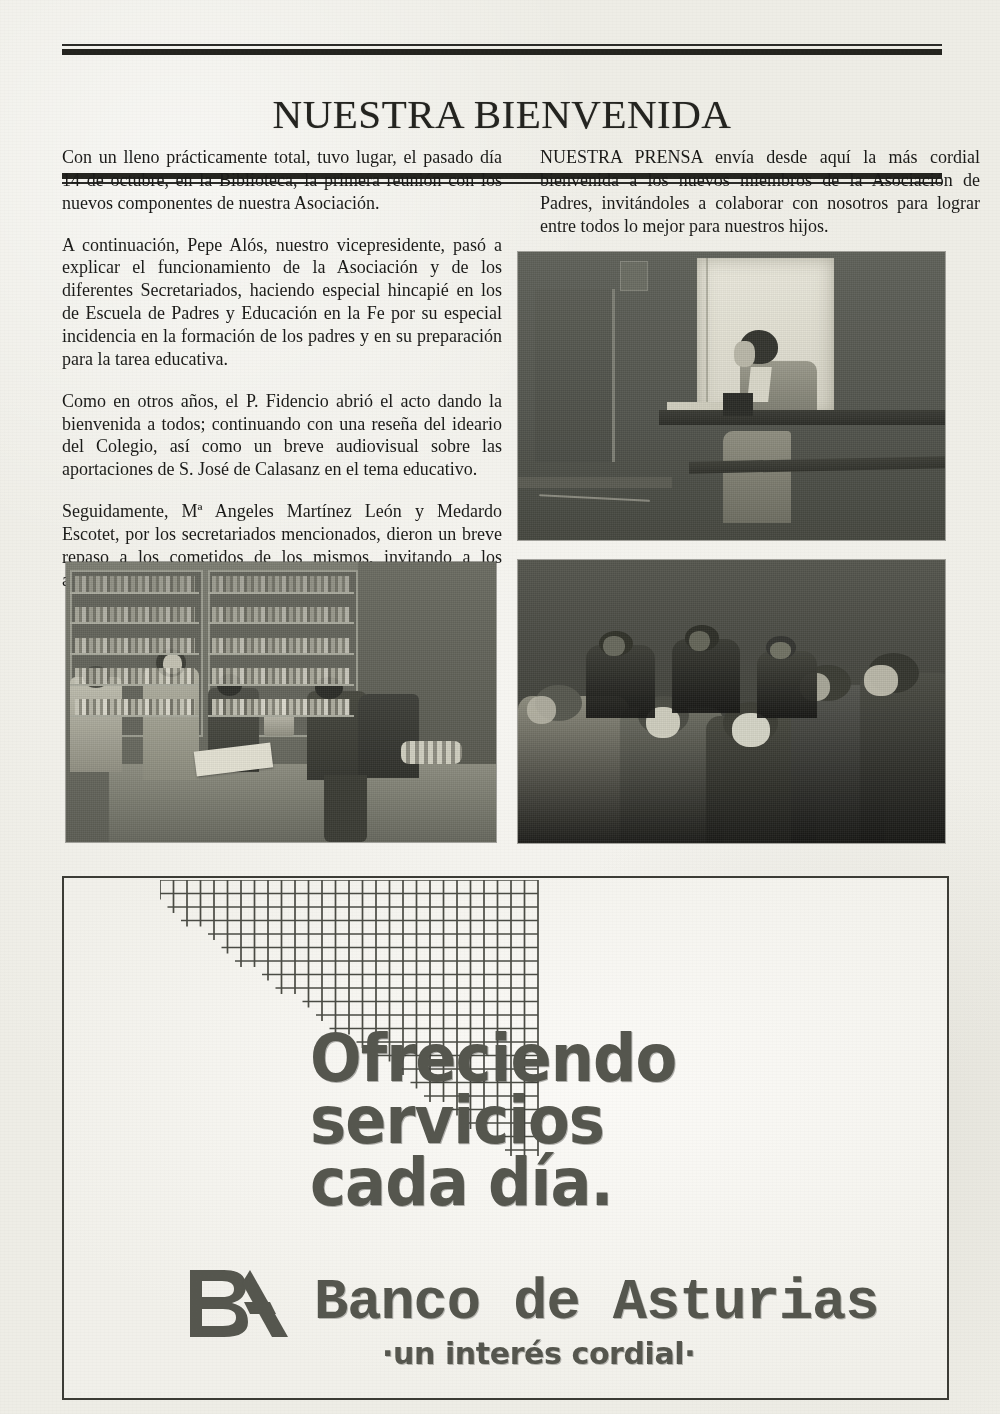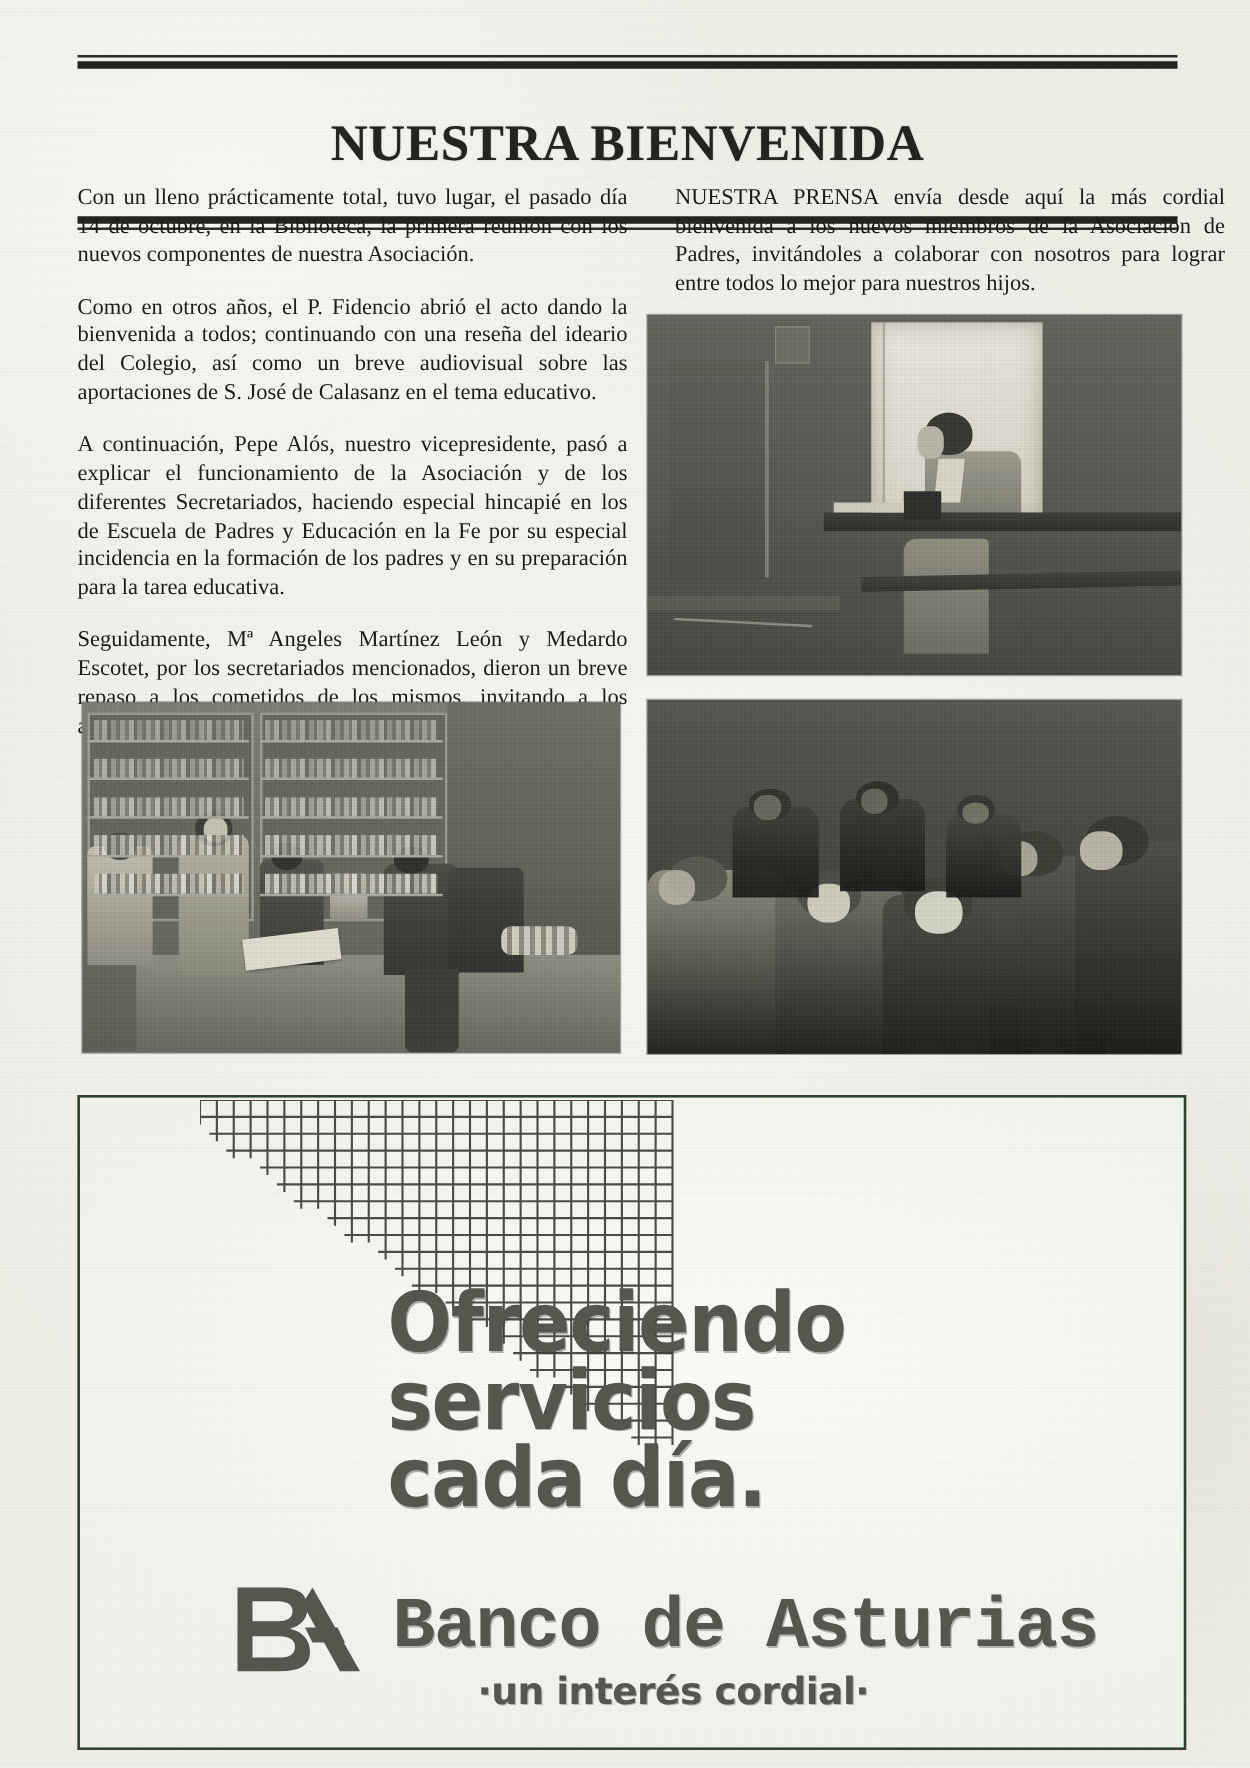--- a/index.html
+++ b/index.html
@@ -29,21 +29,21 @@
   }
 
   
   .masthead{position:absolute;left:62px;top:44px;width:880px;}
   .rule-thin{height:2px;background:#2b2b28;}
   .rule-thick{height:6px;background:#24241f;}
   .rule-gap{height:3px;}
   .title{
     text-align:center;
     font-size:41px;
-    font-weight:bold;
+    font-weight:normal;
     letter-spacing:.5px;
     line-height:1;
     padding:12px 0 10px 0;
     font-family:"Liberation Serif", serif;
     color:#23231f;
     text-shadow:0 0 1px rgba(35,35,31,.45);
   }
 
   
   .col{position:absolute;width:440px;font-size:18px;line-height:1.27;text-align:justify;}
@@ -141,21 +141,21 @@
       background:#3a3b34;border-radius:0 0 6px 6px;}
 
   
   .au-bg{position:absolute;inset:0;background:linear-gradient(180deg,#55564e 0%,#3e3f39 60%,#303129 100%);}
   .au-p{position:absolute;border-radius:14px 14px 0 0;}
   .au-h{position:absolute;border-radius:50%;}
   .au-f{position:absolute;border-radius:45%;}
 
   
   #ad{position:absolute;left:62px;top:876px;width:883px;height:520px;
-      border:2px solid #3b3b35;background:#22c55e;overflow:hidden;}
+      border:2px solid #3b3b35;background:#7dd3fc;overflow:hidden;}
   #ad .adpaper{position:absolute;inset:0;
       background:radial-gradient(ellipse 70% 60% at 60% 40%, #fbfaf7, #f1f0ea);}
   #mesh{position:absolute;left:96px;top:2px;width:380px;height:280px;}
   .adslogan{position:absolute;left:246px;top:150px;width:470px;
       font-family:"DejaVu Sans", sans-serif;
       font-weight:bold;font-size:66px;line-height:.94;
       color:#55564e;letter-spacing:-1px;
       transform:scaleX(.92);transform-origin:left top;
       text-shadow:1px 1px 0 rgba(40,40,36,.35);}
   .adslogan div{white-space:nowrap;}
@@ -179,22 +179,22 @@
   <div class="rule-gap"></div>
   <div class="rule-thick"></div>
   <h1 class="title">NUESTRA BIENVENIDA</h1>
   <div class="rule-thick"></div>
   <div class="rule-gap"></div>
   <div class="rule-thin"></div>
 </div>
 
 <div class="col left">
   <p>Con un lleno prácticamente total, tuvo lugar, el pasado día 14 de octubre, en la Biblioteca, la primera reunión con los nuevos componentes de nuestra Asociación.</p>
+  <p>A continuación, Pepe Alós, nuestro vicepresidente, pasó a explicar el funcionamiento de la Asociación y de los diferentes Secretariados, haciendo especial hincapié en los de Escuela de Padres y Educación en la Fe por su especial incidencia en la formación de los padres y en su preparación para la tarea educativa.</p>
   <p>Como en otros años, el P. Fidencio abrió el acto dando la bienvenida a todos; continuando con una reseña del ideario del Colegio, así como un breve audiovisual sobre las aportaciones de S. José de Calasanz en el tema educativo.</p>
-  <p>A continuación, Pepe Alós, nuestro vicepresidente, pasó a explicar el funcionamiento de la Asociación y de los diferentes Secretariados, haciendo especial hincapié en los de Escuela de Padres y Educación en la Fe por su especial incidencia en la formación de los padres y en su preparación para la tarea educativa.</p>
   <p>Seguidamente, Mª Angeles Martínez León y Medardo Escotet, por los secretariados mencionados, dieron un breve repaso a los cometidos de los mismos, invitando a los asistentes a participar de un modo activo.</p>
 </div>
 
 <div class="col right">
   <p>NUESTRA PRENSA envía desde aquí la más cordial bienvenida a los nuevos miembros de la Asociación de Padres, invitándoles a colaborar con nosotros para lograr entre todos lo mejor para nuestros hijos.</p>
 </div>
 
 <div class="photo" id="photo-speaker">
   <div class="scene">
     <div class="sp-bg"></div>

